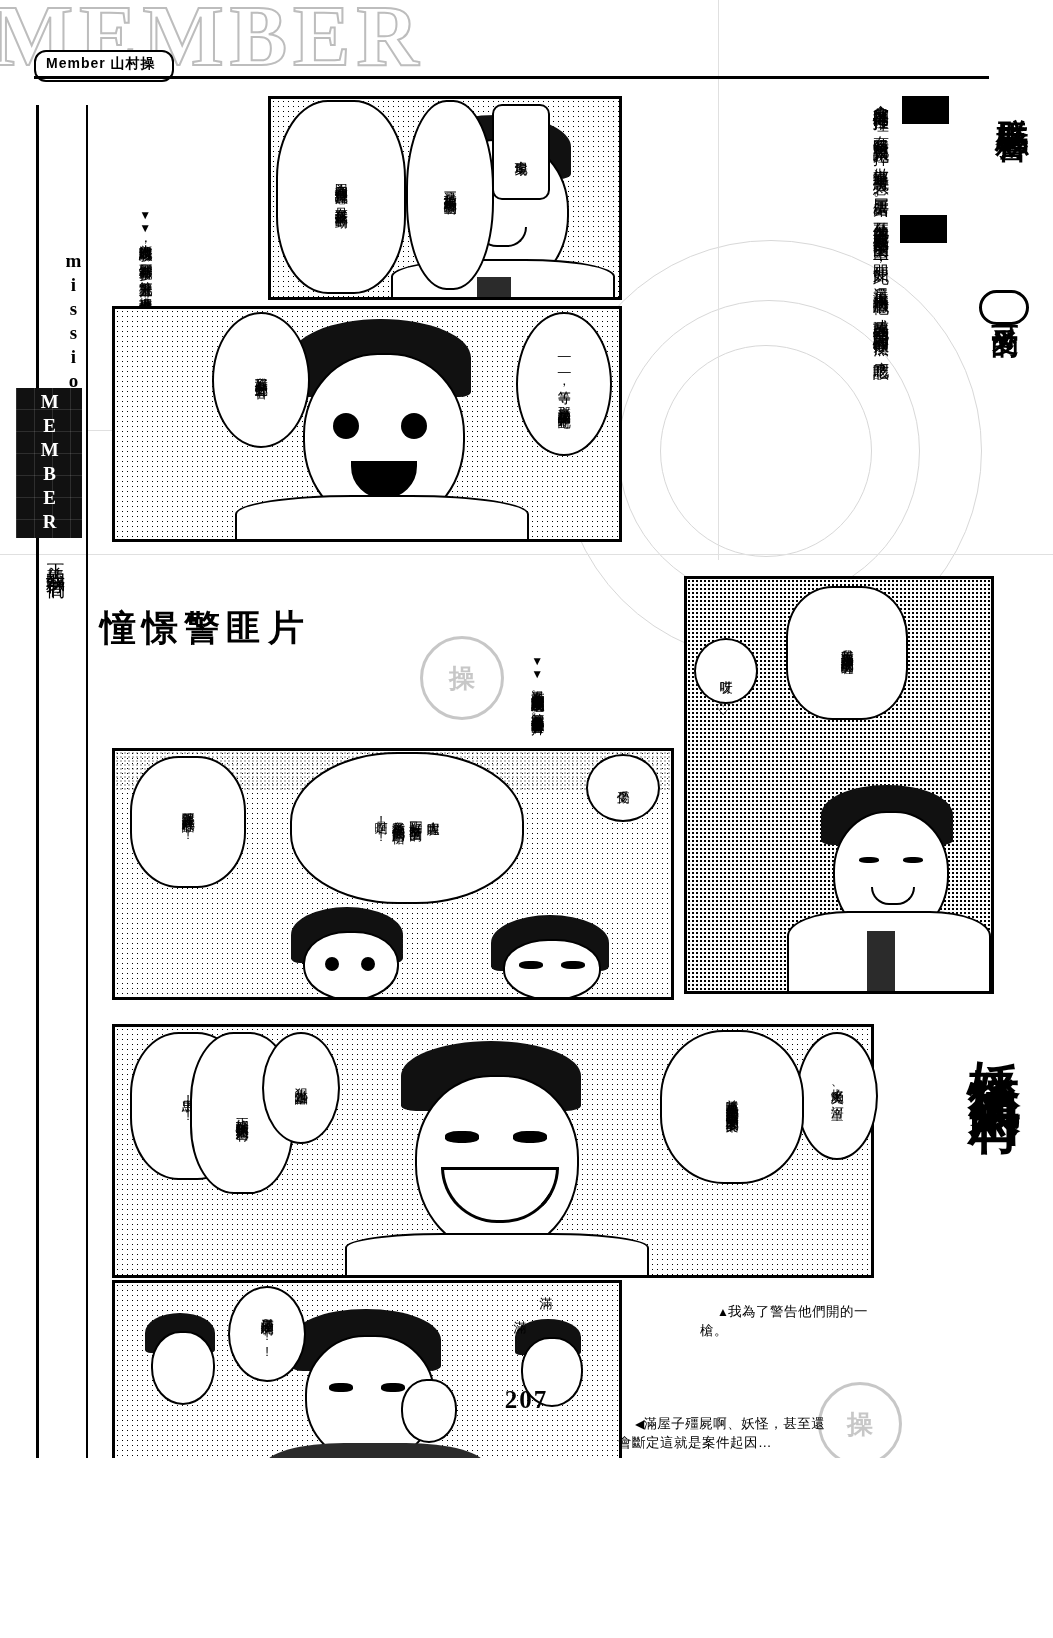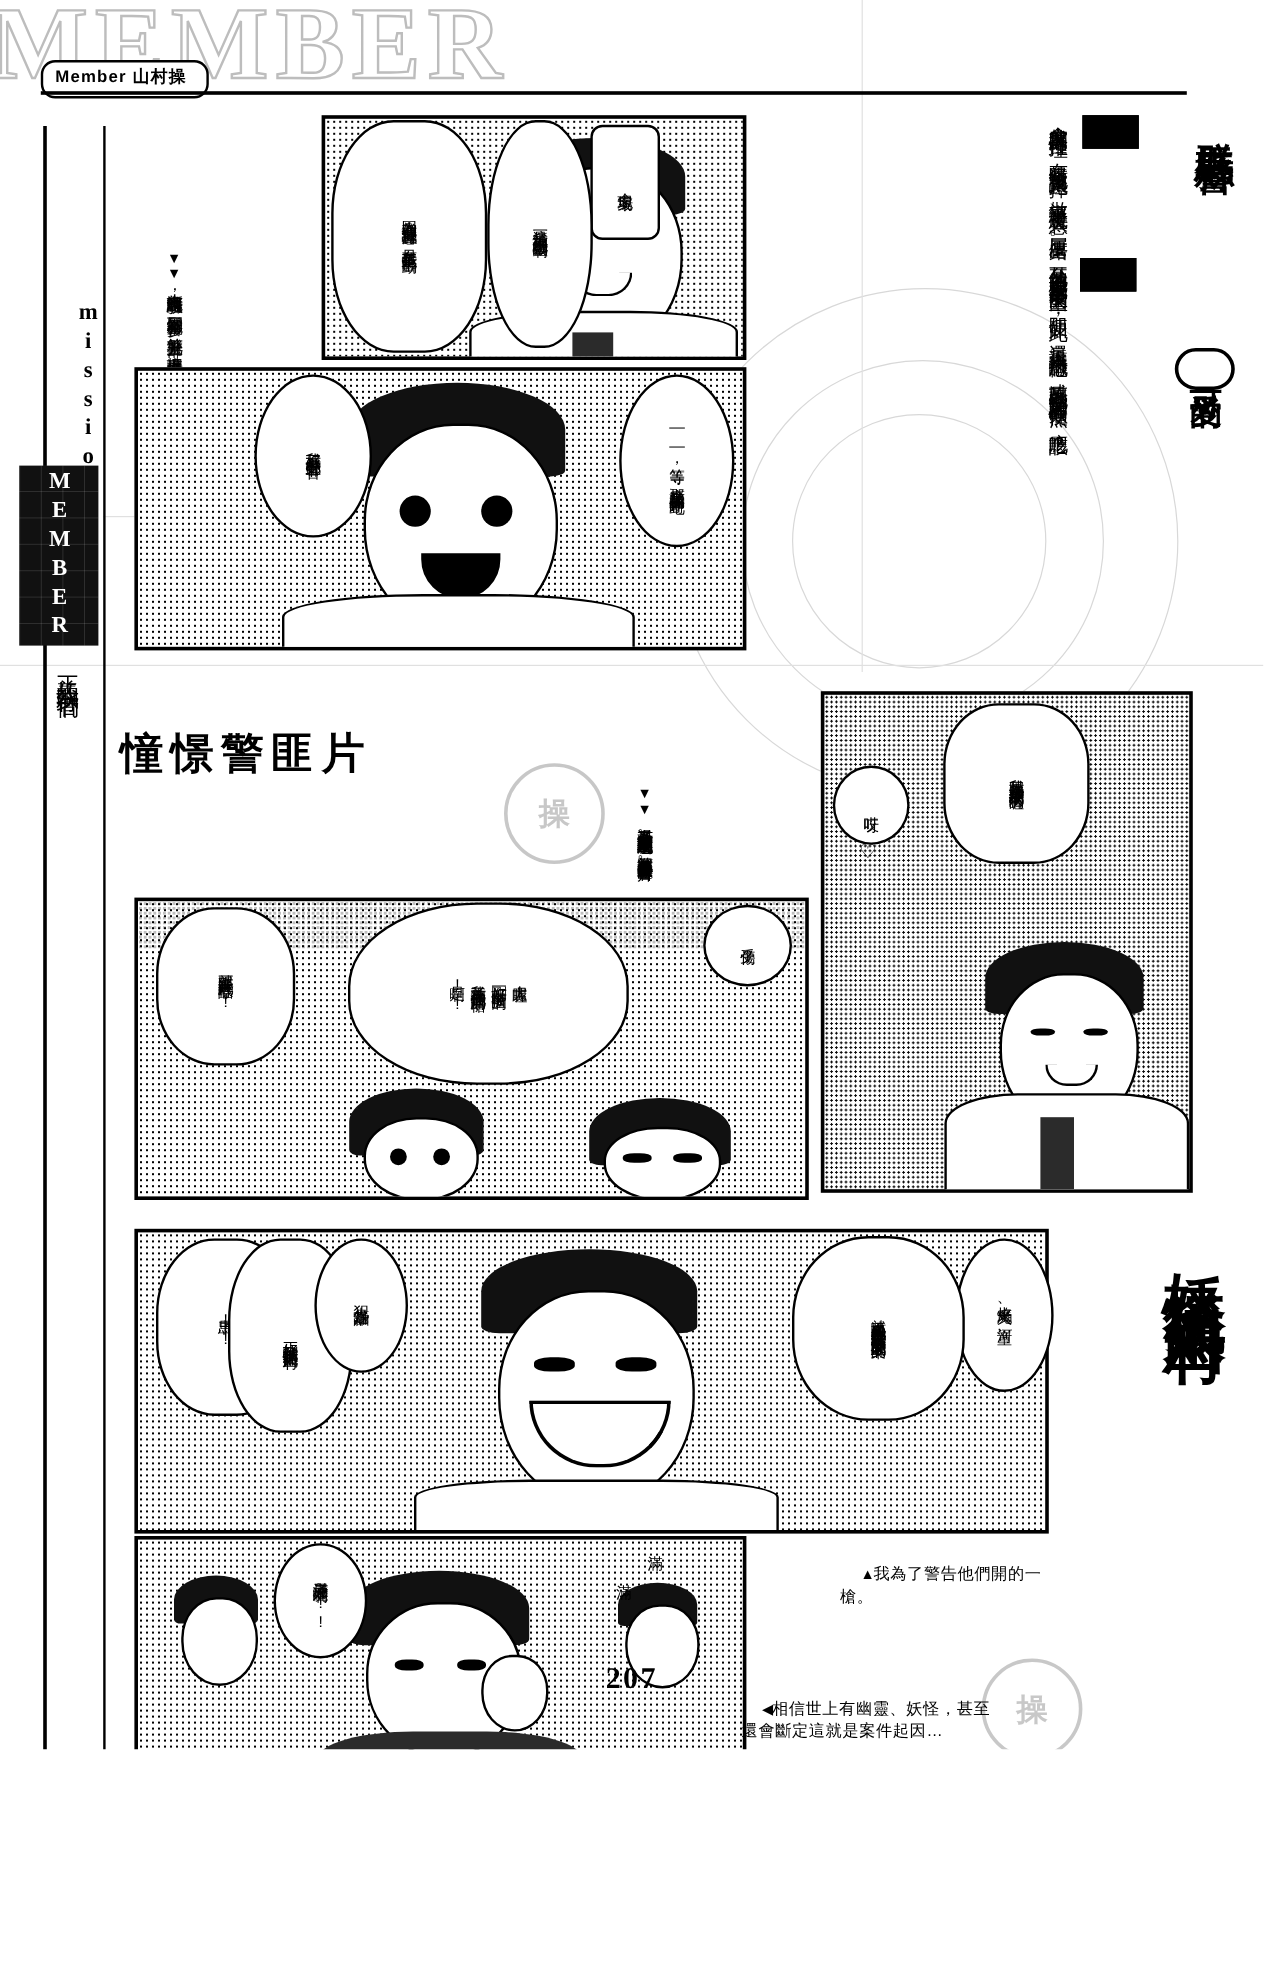--- a/index.html
+++ b/index.html
@@ -378,17 +378,17 @@
     <div class="skin" style="left:406px;top:54px;width:58px;height:66px;"></div>
     <div class="skin" style="left:286px;top:96px;width:52px;height:60px;"></div>
   </div>
   <div class="bubble" style="left:228px;top:1286px;width:74px;height:92px;">
     <div class="v txt-m">滿屋子殭屍啊～!!</div>
   </div>
   <div style="position:absolute;left:538px;top:1286px;" class="v txt-m">滿</div>
   <div style="position:absolute;left:512px;top:1310px;" class="v txt-m">滿</div>
 
   <div class="caption h" style="left:618px;top:1394px;width:212px;">
-    <span class="mk">◀</span><span>相信世上有幽靈、妖怪，甚至還會斷定這就是案件起因…</span>
+    <span class="mk">◀</span><span>滿屋子殭屍啊、妖怪，甚至還會斷定這就是案件起因…</span>
   </div>
 
   <div id="pagenum">207</div>
 </div>
 
 </body></html>

